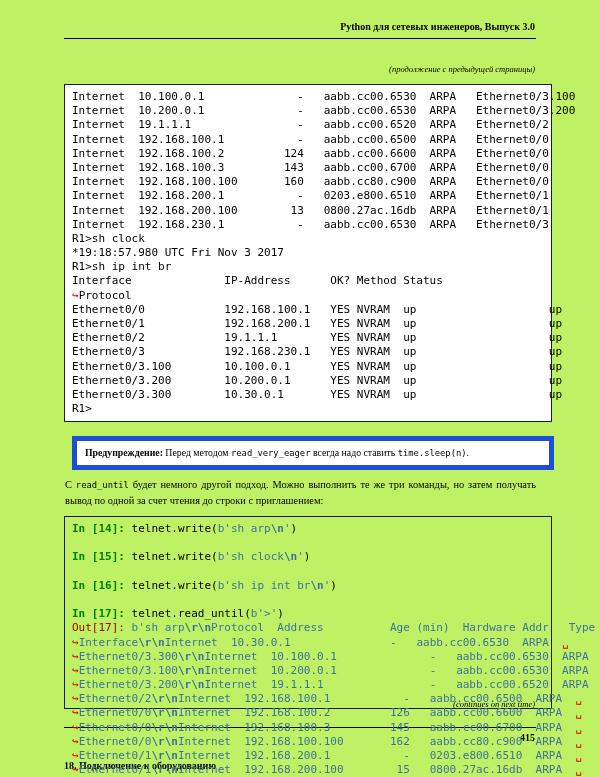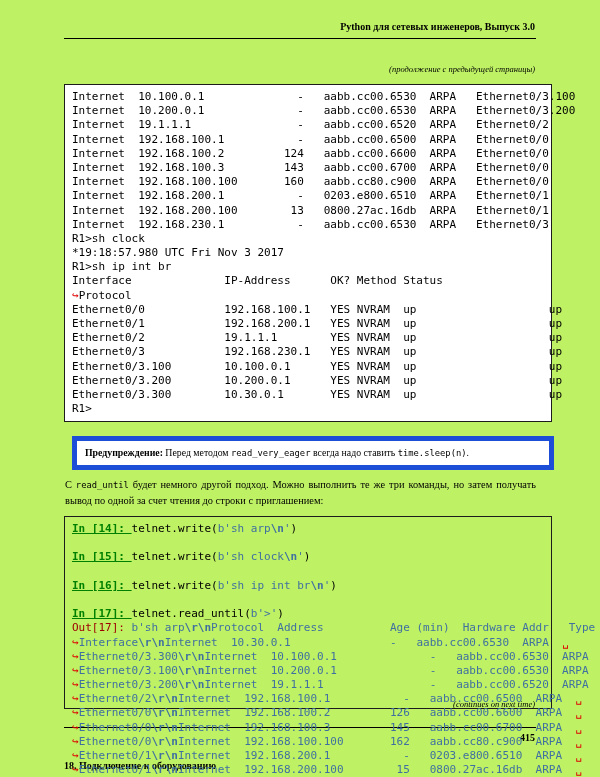--- a/index.html
+++ b/index.html
@@ -16,21 +16,21 @@
 
   .code-box { position:absolute; left:64px; width:472px; border:1px solid #1c1c1c; background:#ffffff; padding:5px 7px; }
   .code-box-1 { top:84px; }
   .code-box-2 { top:516px; height:181px; background:transparent; overflow:visible; z-index:2; }
 
   .code { font-family:"DejaVu Sans Mono", monospace; font-size:11px; line-height:14.2px; white-space:pre; margin:0; }
   .code-line { height:14.2px; white-space:pre; }
 
   .seg-plain  { color:#000000; }
   .seg-marker { color:#e00000; }
-  .seg-prompt_in  { color:#008000; font-weight:bold;text-decoration:underline; }
+  .seg-prompt_in  { color:#008000; font-weight:bold; }
   .seg-prompt_out { color:#a00000; font-weight:normal; }
   .seg-string { color:#4070a0; }
   .seg-escape { color:#4070a0; font-weight:bold; }
   .seg-bold { font-weight:bold; }
   .seg-code { font-family:"DejaVu Sans Mono", monospace; font-size:8.8px; }
 
   .warning-box { position:absolute; top:436px; left:72px; width:456px; border:5px solid #1d4ed8; padding:5px 8px; font-size:9.8px; line-height:13px; background:#ffffff; }
 
   .para { position:absolute; top:477px; left:65px; width:471px; font-size:10.4px; line-height:15px; text-align:justify; margin:0; }
 

